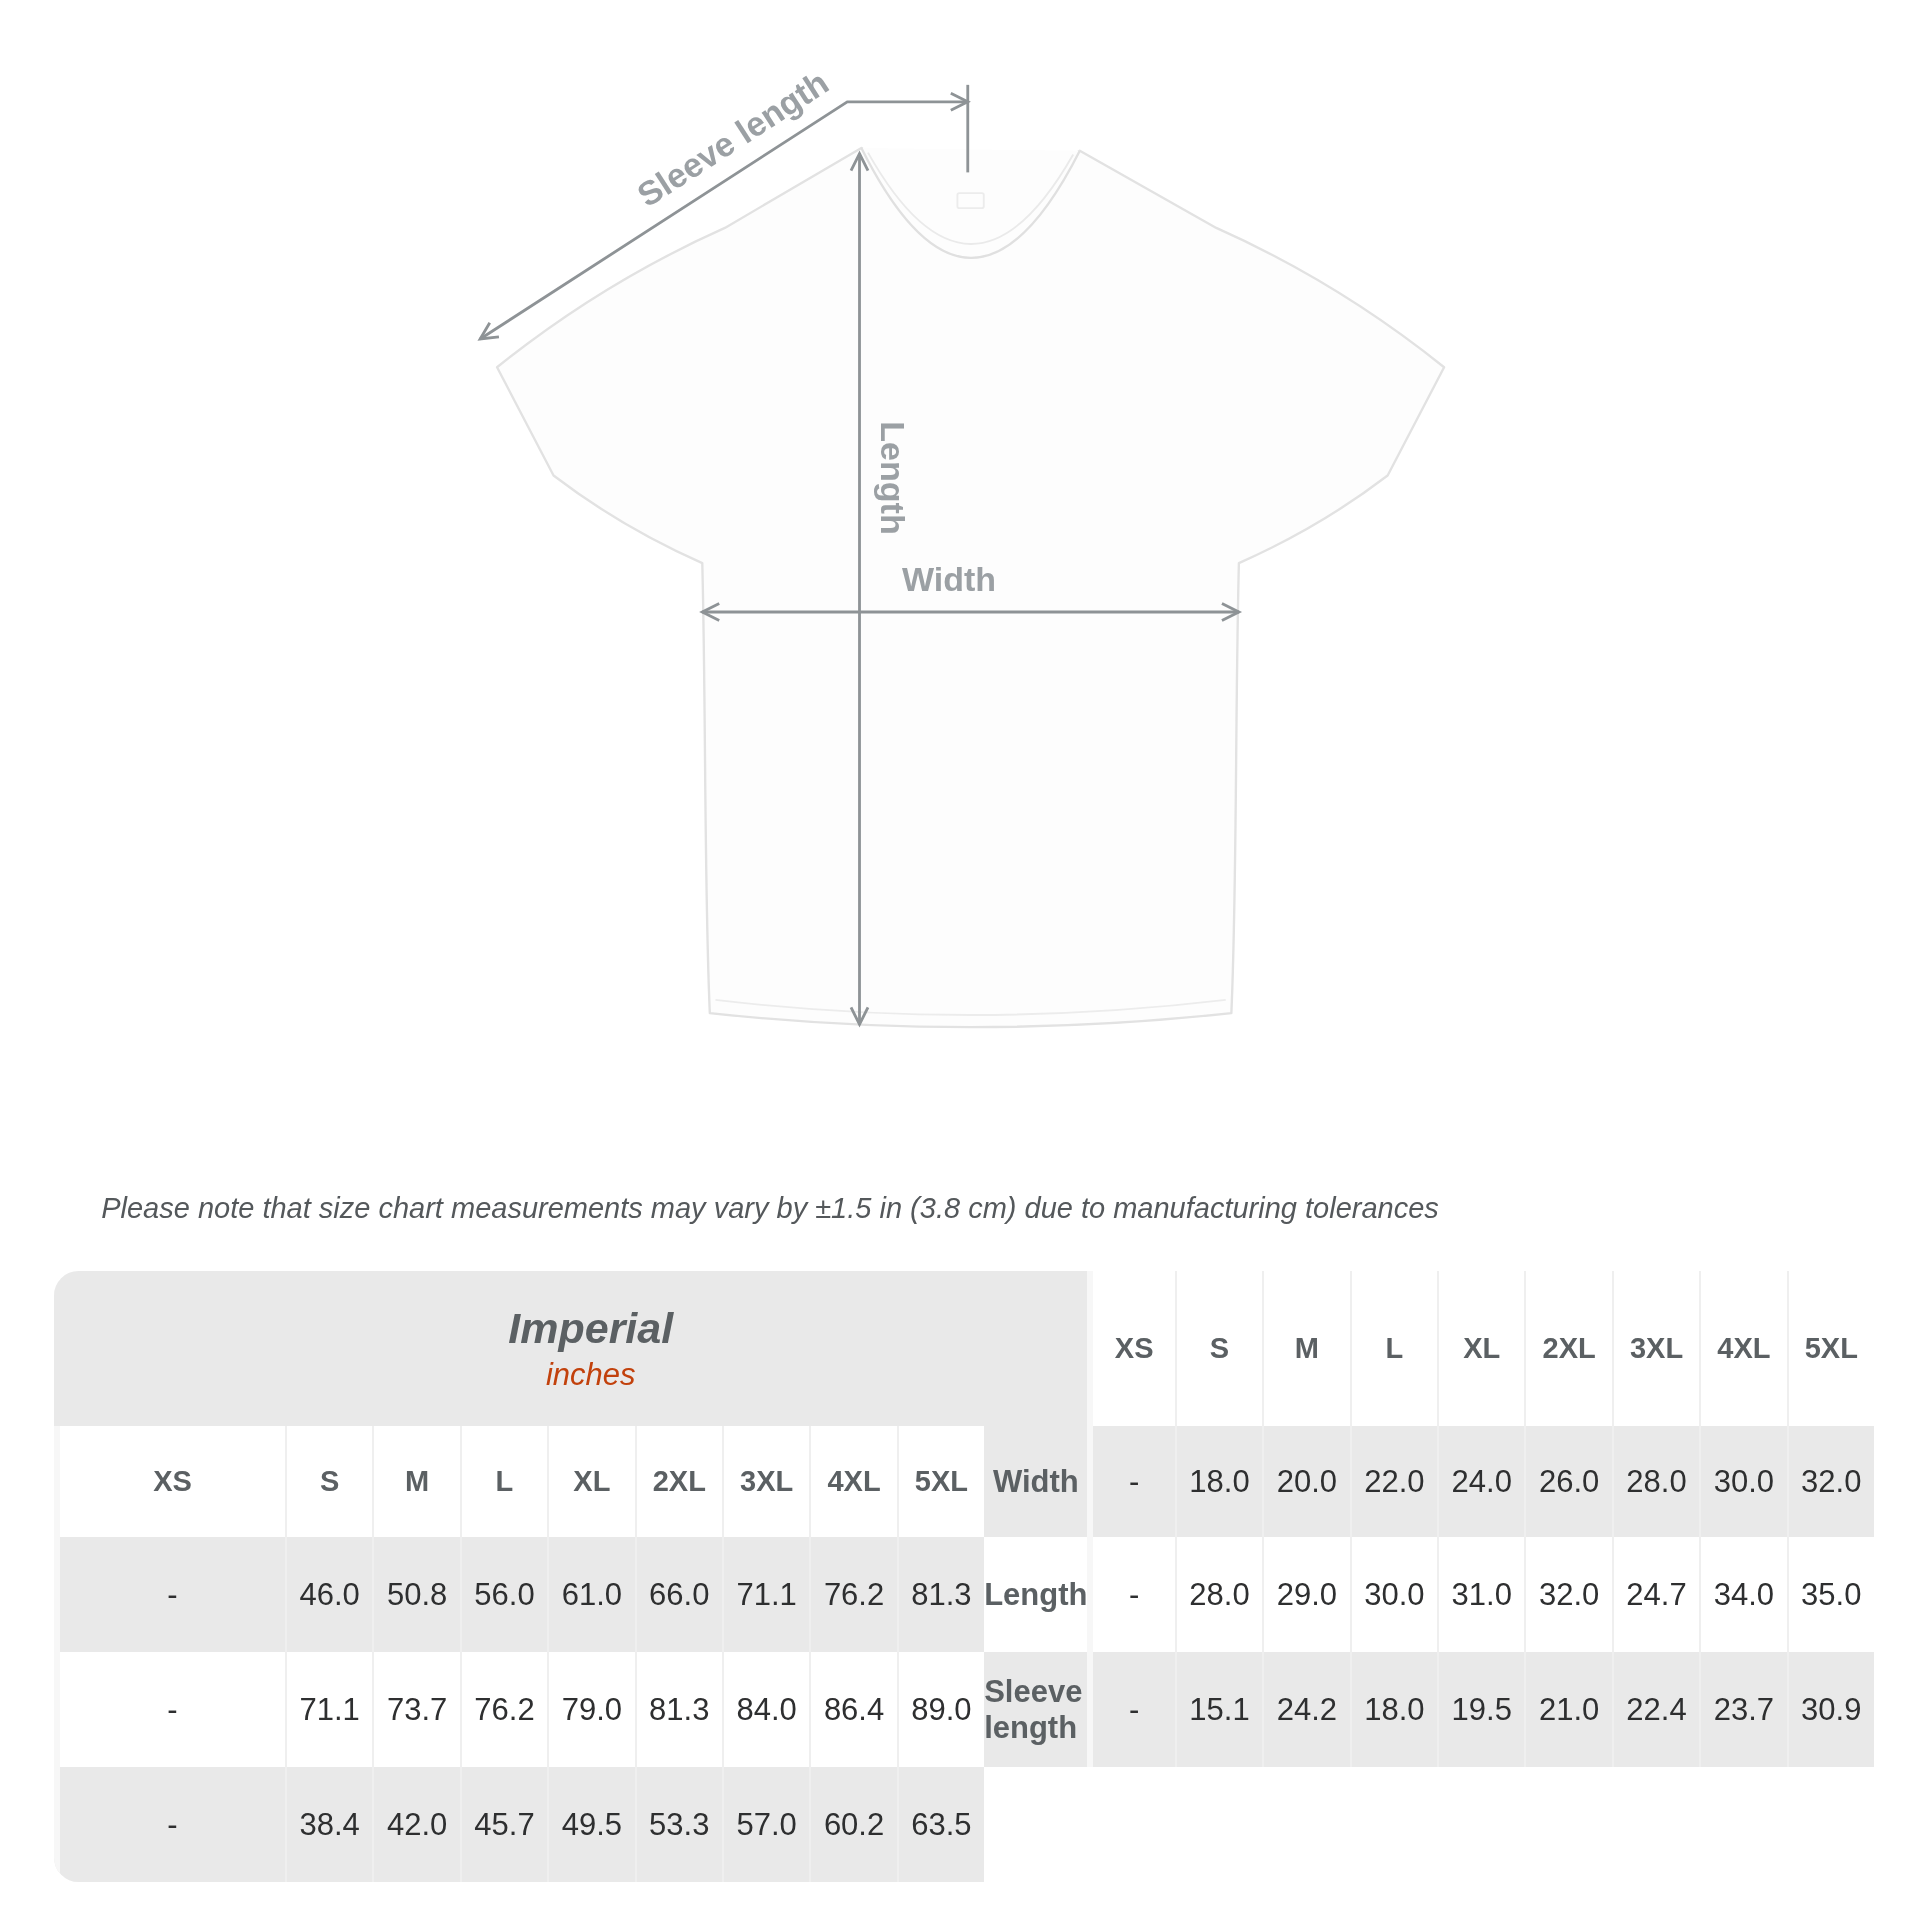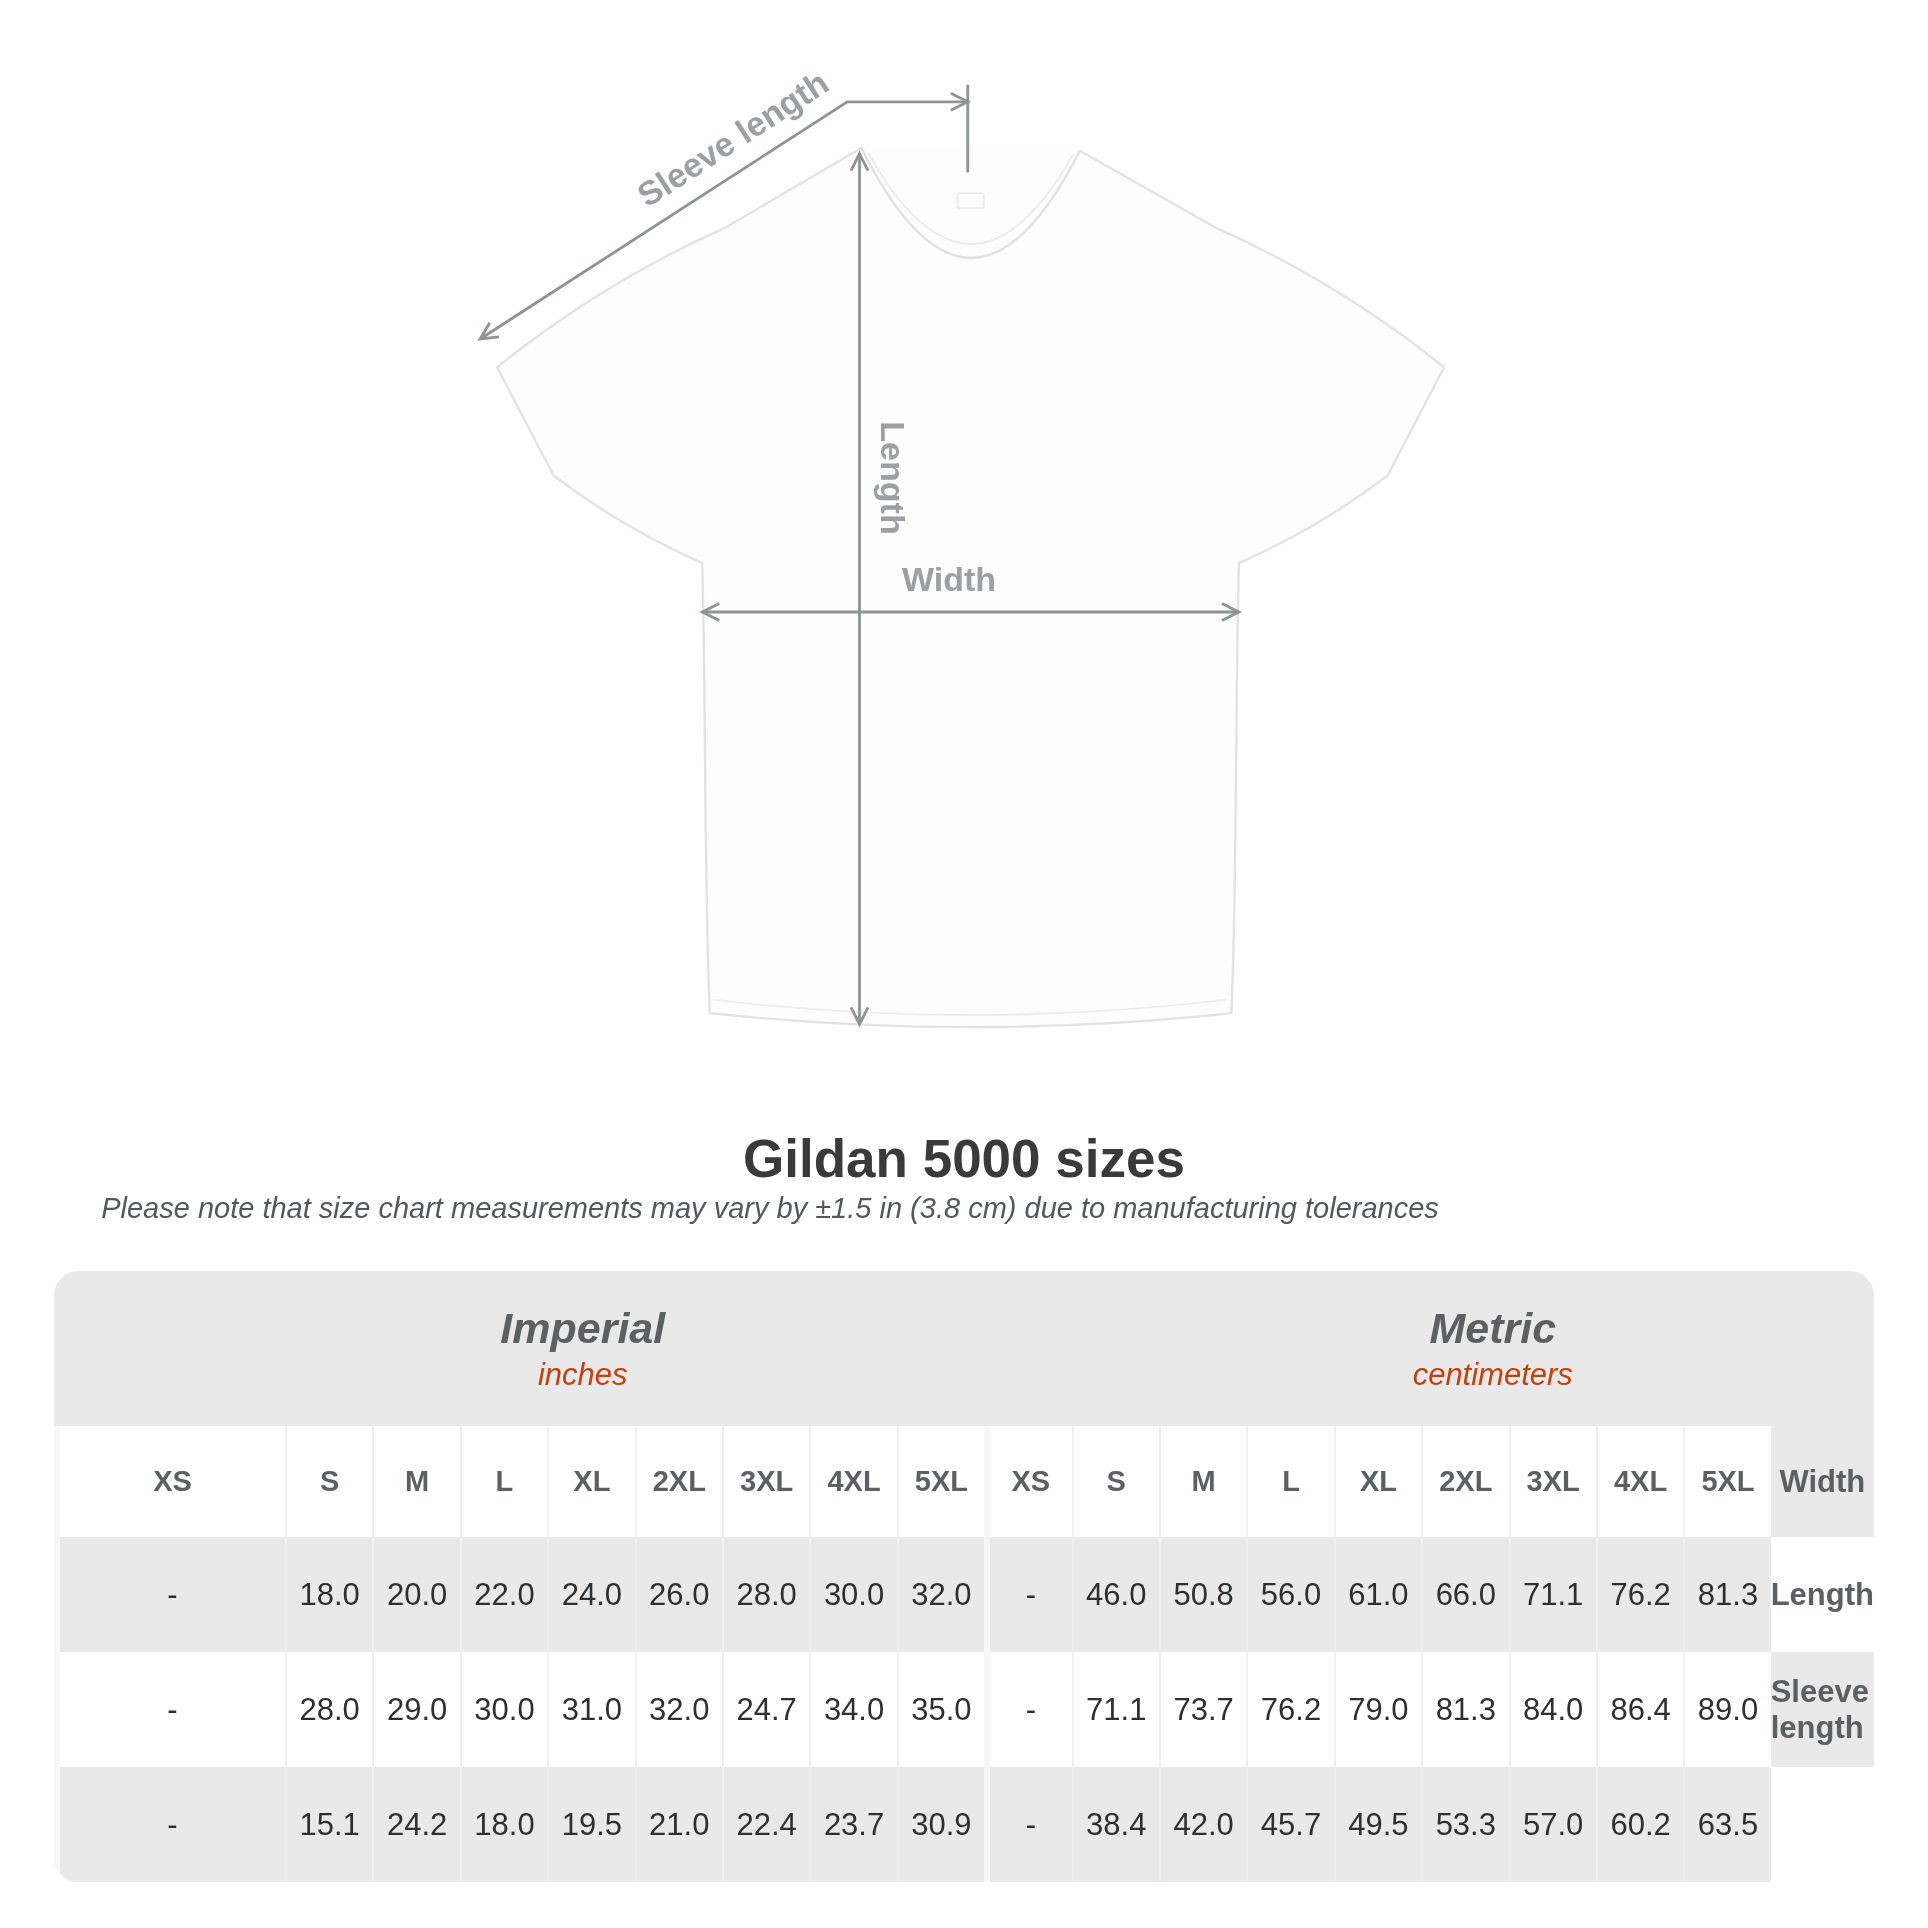--- a/index.html
+++ b/index.html
@@ -74,31 +74,26 @@
     <line x1="1028" y1="90" x2="1028" y2="183" stroke="#8e9396" stroke-width="3"></line>
     <path d="M1028,108 L900,108 L510,360" fill="none" stroke="#8e9396" stroke-width="3" marker-start="url(#chev)" marker-end="url(#chev)"></path>
     <line x1="913" y1="163" x2="913" y2="1088" stroke="#8e9396" stroke-width="3" marker-start="url(#chev)" marker-end="url(#chev)"></line>
     <line x1="746" y1="650" x2="1316" y2="650" stroke="#8e9396" stroke-width="3" marker-start="url(#chev)" marker-end="url(#chev)"></line>
   </svg>
 
   <div class="diagram-label lbl-sleeve">Sleeve length</div>
   <div class="diagram-label lbl-length">Length</div>
   <div class="diagram-label lbl-width">Width</div>
 
-  <div class="page-title">Gildan 5000 sizes</div>
   <div class="page-subtitle">Please note that size chart measurements may vary by ±1.5 in (3.8 cm) due to manufacturing tolerances</div>
 
   <div class="size-table">
       <div class="cell band band-imperial">
         <div class="g-label">Imperial</div>
         <div class="g-sub">inches</div>
-      </div>
-      <div class="cell band band-metric">
-        <div class="g-label">Metric</div>
-        <div class="g-sub">centimeters</div>
       </div>
       <div class="cell hdr gut">XS</div>
       <div class="cell hdr sep">S</div>
       <div class="cell hdr sep">M</div>
       <div class="cell hdr sep">L</div>
       <div class="cell hdr sep">XL</div>
       <div class="cell hdr sep">2XL</div>
       <div class="cell hdr sep">3XL</div>
       <div class="cell hdr sep">4XL</div>
       <div class="cell hdr sep">5XL</div>

